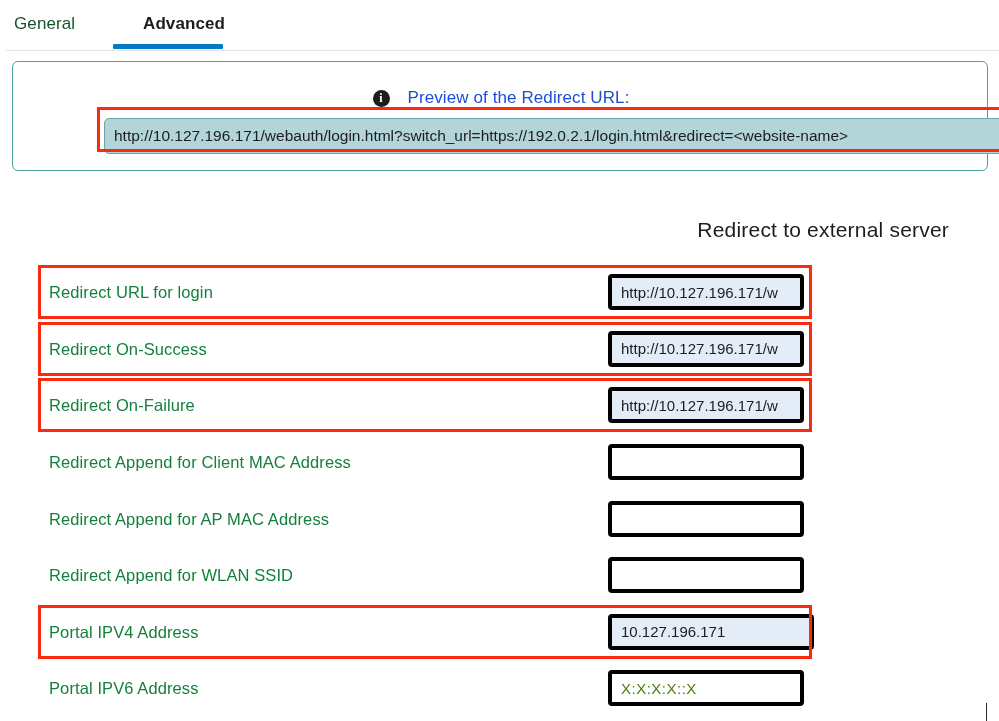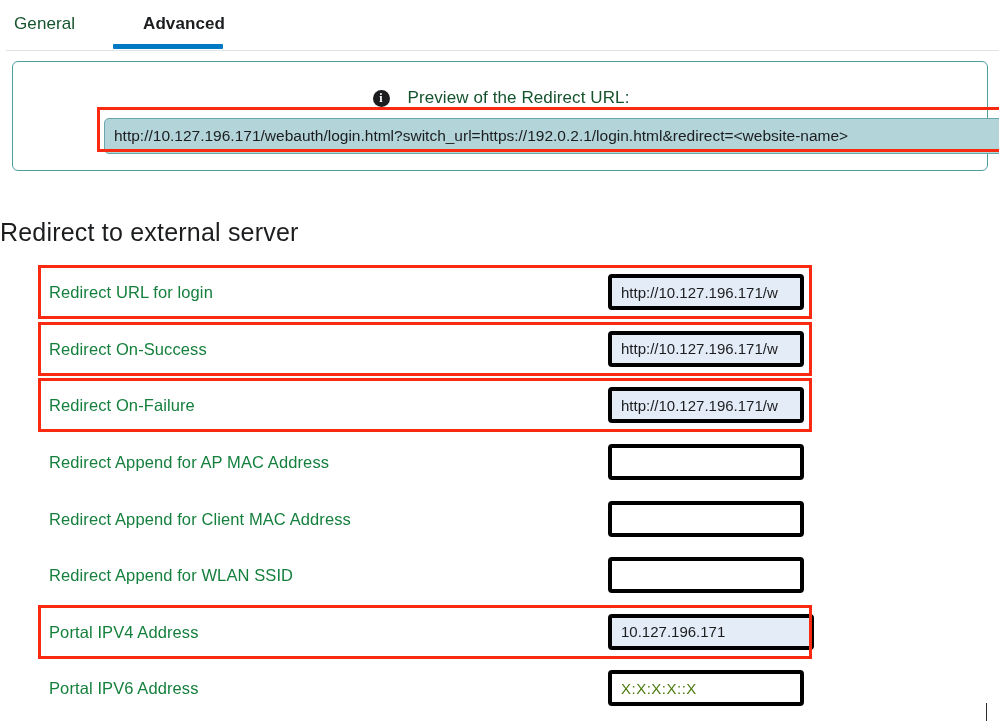--- a/index.html
+++ b/index.html
@@ -44,39 +44,39 @@
     display: flex; align-items: center; justify-content: center; gap: 18px;
   }
   .info-icon {
     width: 17px; height: 17px; border-radius: 50%;
     background: #1b1d1f; color: #fff;
     font-size: 12px; font-weight: bold; font-family: "Liberation Serif", serif;
     display: flex; align-items: center; justify-content: center;
     line-height: 1;
   }
   .preview-label {
-    font-size: 17px; color: #14532d; letter-spacing: .1px;
+    font-size: 17px; color: #1d4ed8; letter-spacing: .1px;
   }
   .preview-field {
     position: absolute; left: 91px; top: 56px; width: 910px; height: 36px;
     background: #b3d4d8; border: 1px solid #6aa7ad; border-radius: 5px;
     display: flex; align-items: center;
     padding: 0 9px;
     font-size: 15.5px; color: #1b1d1f; white-space: nowrap; overflow: hidden;
   }
   .preview-hl {
     position: absolute; left: 97px; top: 107px; width: 908px; height: 45px;
     border: 3px solid #fa2a10; background: transparent;
   }
 
   
   .section-title {
     position: absolute; left: 0; top: 218px; width: 949px;
-    text-align: left;
-    font-size: 25px; color: #1b1d1f; letter-spacing: .2px;
+    text-align: right;
+    font-size: 21px; color: #1b1d1f; letter-spacing: .2px;
   }
 
   
   .form { position: absolute; left: 0; top: 264px; width: 999px; }
   .row {
     position: relative; width: 999px; height: 56.6px;
   }
   .row-label {
     position: absolute; left: 49px; top: 50%; transform: translateY(-50%);
     font-size: 16.5px; color: #15803d; letter-spacing: .1px; white-space: nowrap;
@@ -146,25 +146,25 @@
         <div class="row-hl"></div>
       </div>
       <div class="row">
         <div class="row-label">Redirect On-Failure</div>
         <div class="row-input filled">
           <span>http://10.127.196.171/w</span>
         </div>
         <div class="row-hl"></div>
       </div>
       <div class="row">
-        <div class="row-label">Redirect Append for AP MAC Address</div>
+        <div class="row-label">Redirect Append for Client MAC Address</div>
         <div class="row-input"></div>
       </div>
       <div class="row">
-        <div class="row-label">Redirect Append for Client MAC Address</div>
+        <div class="row-label">Redirect Append for AP MAC Address</div>
         <div class="row-input"></div>
       </div>
       <div class="row">
         <div class="row-label">Redirect Append for WLAN SSID</div>
         <div class="row-input"></div>
       </div>
       <div class="row">
         <div class="row-label">Portal IPV4 Address</div>
         <div class="row-input filled wide">
           <span>10.127.196.171</span>

